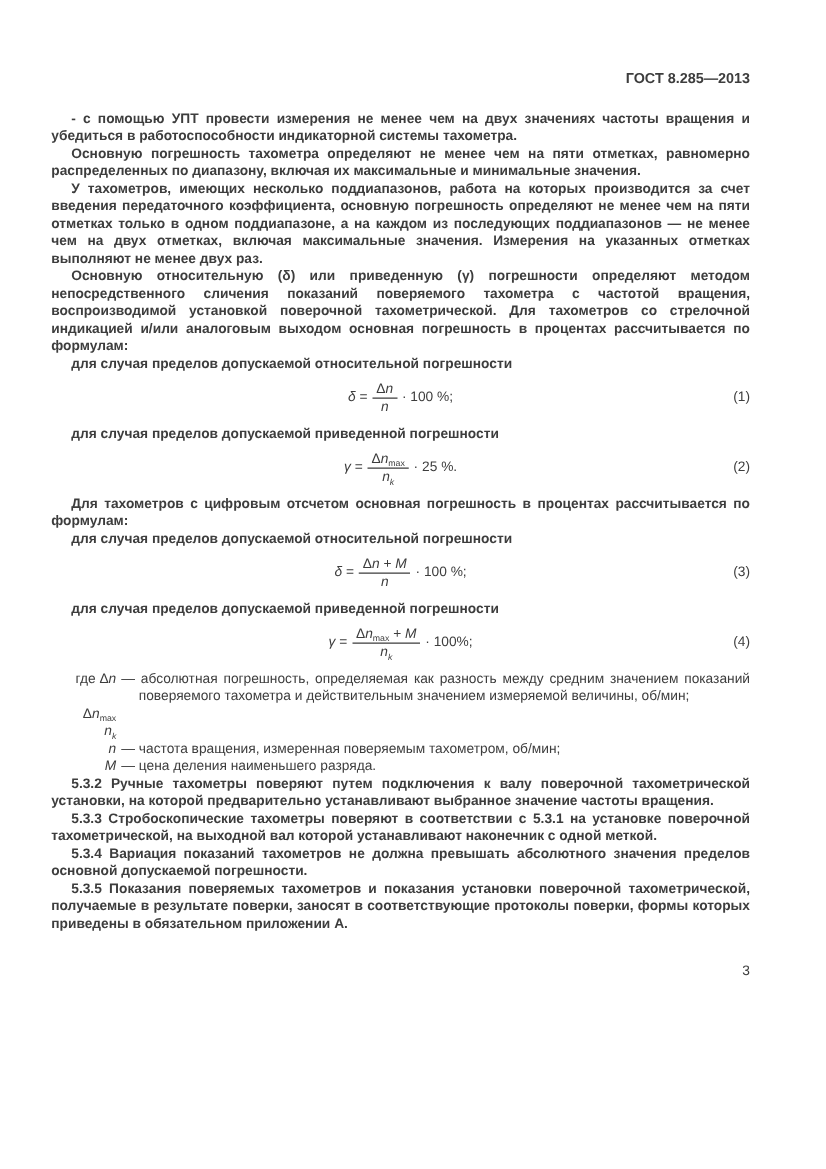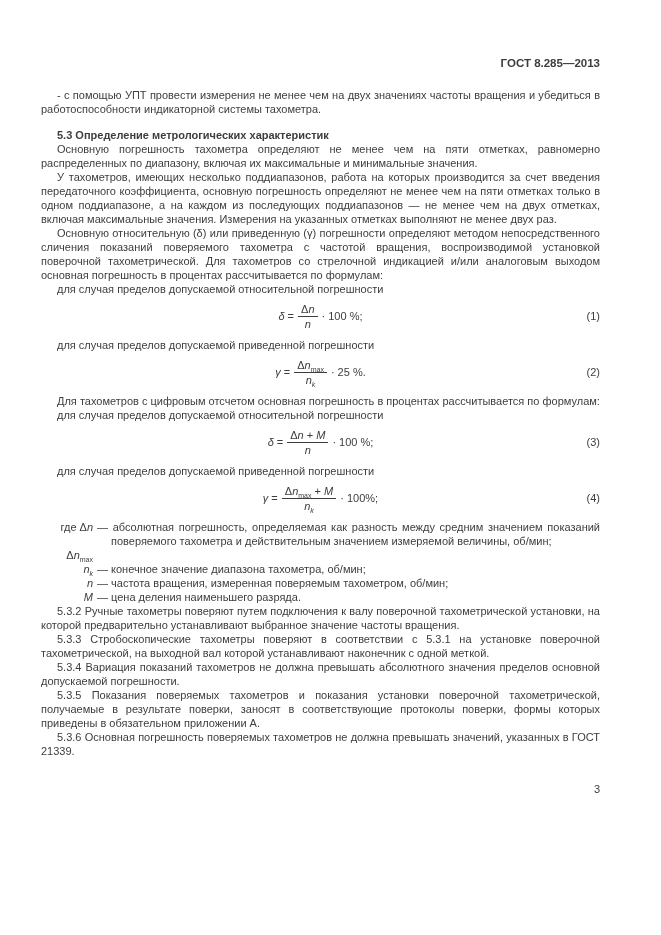--- a/index.html
+++ b/index.html
@@ -4,21 +4,21 @@
 <style>
   html,body{margin:0;padding:0;background:#ffffff;}
   .page{
     width:661px;height:931px;box-sizing:border-box;
     padding:56px 61px 0 41px;
     font-family:"Liberation Sans","DejaVu Sans",sans-serif;
     font-size:11px;line-height:14px;color:#3d3d3d;
     text-align:justify;background:#ffffff;position:relative;
   }
   .doc-header{text-align:right;font-weight:bold;font-size:11.5px;line-height:14px;}
-  p{margin:0;text-indent:16px;}
+  p{margin:0;text-indent:16px;font-weight:bold;}
   .p-intro{margin-top:18px;}
   .hd{font-weight:bold;text-indent:16px;margin:0;}
   .h53{margin-top:12px;}
   .h531{margin-top:5px;}
   .case-line{text-indent:16px;}
   .formula-row{
     position:relative;display:flex;justify-content:center;align-items:center;
     margin:4px 0 6px;height:32px;text-align:left;text-indent:0;
   }
   .formula{display:flex;align-items:center;gap:3px;}
@@ -37,21 +37,20 @@
 </style>
 </head>
 <body>
 
 <div class="page">
 
   <div class="doc-header">ГОСТ 8.285—2013</div>
 
   <p class="p-intro">- с помощью УПТ провести измерения не менее чем на двух значениях частоты вращения и убедиться в работоспособности индикаторной системы тахометра.</p>
 
-  <p class="hd h53">5.3 Определение метрологических характеристик</p>
 
   <p>Основную погрешность тахометра определяют не менее чем на пяти отметках, равномерно распределенных по диапазону, включая их максимальные и минимальные значения.</p>
   <p>У тахометров, имеющих несколько поддиапазонов, работа на которых производится за счет введения передаточного коэффициента, основную погрешность определяют не менее чем на пяти отметках только в одном поддиапазоне, а на каждом из последующих поддиапазонов — не менее чем на двух отметках, включая максимальные значения. Измерения на указанных отметках выполняют не менее двух раз.</p>
   <p>Основную относительную (δ) или приведенную (γ) погрешности определяют методом непосредственного сличения показаний поверяемого тахометра с частотой вращения, воспроизводимой установкой поверочной тахометрической. Для тахометров со стрелочной индикацией и/или аналоговым выходом основная погрешность в процентах рассчитывается по формулам:</p>
 
   <p class="case-line">для случая пределов допускаемой относительной погрешности</p>
 
   <div class="formula-row">
     <span class="formula">
       <span class="sym">δ</span>
@@ -115,33 +114,31 @@
   <div class="where">
     <div class="def-row">
       <span class="def-term"><span class="def-pre">где</span><span>Δ</span><span class="it">n</span><sub></sub></span>
       <span class="def-text">— абсолютная погрешность, определяемая как разность между средним значением показаний поверяемого тахометра и действительным значением измеряемой величины, об/мин;</span>
     </div>
     <div class="def-row">
       <span class="def-term"><span class="def-pre"></span><span>Δ</span><span class="it">n</span><sub>max</sub></span>
     </div>
     <div class="def-row">
       <span class="def-term"><span class="def-pre"></span><span></span><span class="it">n</span><sub class="it">k</sub></span>
-      <span class="def-text">— конечное значение диапазона тахометра, об/мин;</span>
     </div>
     <div class="def-row">
       <span class="def-term"><span class="def-pre"></span><span></span><span class="it">n</span><sub></sub></span>
       <span class="def-text">— частота вращения, измеренная поверяемым тахометром, об/мин;</span>
     </div>
     <div class="def-row">
       <span class="def-term"><span class="def-pre"></span><span></span><span class="it">M</span><sub></sub></span>
       <span class="def-text">— цена деления наименьшего разряда.</span>
     </div>
   </div>
 
   <p>5.3.2 Ручные тахометры поверяют путем подключения к валу поверочной тахометрической установки, на которой предварительно устанавливают выбранное значение частоты вращения.</p>
   <p>5.3.3 Стробоскопические тахометры поверяют в соответствии с 5.3.1 на установке поверочной тахометрической, на выходной вал которой устанавливают наконечник с одной меткой.</p>
   <p>5.3.4 Вариация показаний тахометров не должна превышать абсолютного значения пределов основной допускаемой погрешности.</p>
   <p>5.3.5 Показания поверяемых тахометров и показания установки поверочной тахометрической, получаемые в результате поверки, заносят в соответствующие протоколы поверки, формы которых приведены в обязательном приложении А.</p>
-  <p>5.3.6 Основная погрешность поверяемых тахометров не должна превышать значений, указанных в ГОСТ 21339.</p>
 
   <div class="page-number">3</div>
 
 </div>
 
 </body></html>

